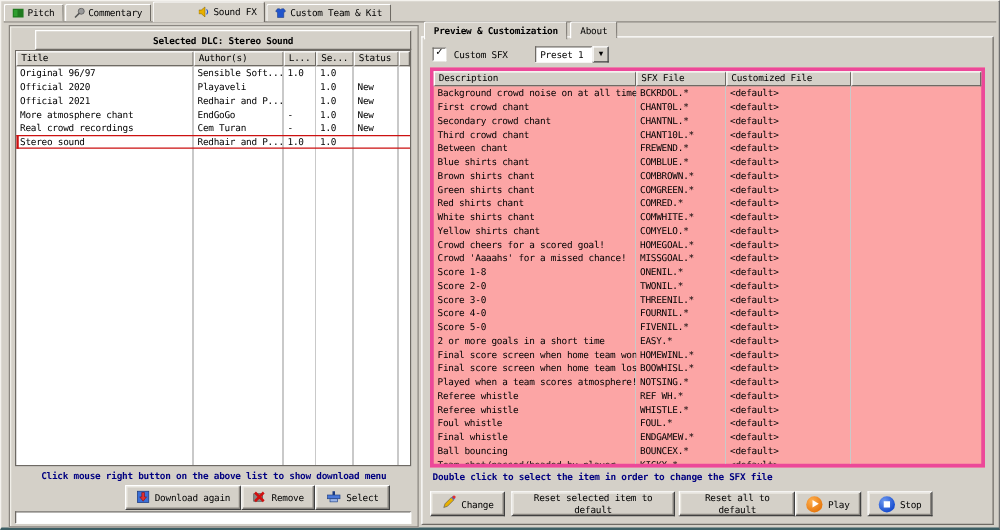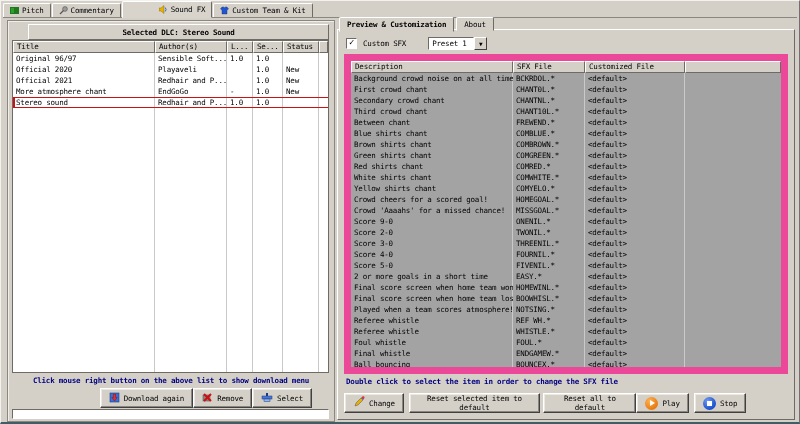--- a/index.html
+++ b/index.html
@@ -63,21 +63,21 @@
     border:1px solid;border-color:#ffffff #6e6a64 #6e6a64 #ffffff;background:#d4d0c8;}
   .controls{position:absolute;left:8px;top:6px;height:14px;display:flex;align-items:center;gap:6px;}
   .chk{width:9px;height:9px;background:#fff;border:1px solid;border-color:#6e6a64 #ffffff #ffffff #6e6a64;
     display:inline-flex;align-items:center;justify-content:center;font-size:9px;line-height:9px;}
   .chk .mark{margin-top:-2px;font-weight:bold;}
   .preset{display:flex;align-items:center;height:13px;margin-left:4px;padding-left:12px;}
   .preset .val{width:46px;height:13px;box-sizing:border-box;background:#fff;
     border:1px solid;border-color:#6e6a64 #ffffff #ffffff #6e6a64;padding:1px 3px;overflow:hidden;white-space:nowrap;}
   .preset .arrowbtn{width:13px;height:13px;box-sizing:border-box;display:flex;align-items:center;justify-content:center;
     background:#d4d0c8;border:1px solid;border-color:#ffffff #404040 #404040 #ffffff;font-size:6px;}
-  .rtable{position:absolute;left:6px;top:24px;right:6px;bottom:45px;border:7px solid #ec4899;background:#a3a3a3;}
+  .rtable{position:absolute;left:6px;top:24px;right:6px;bottom:45px;border:3px solid #ec4899;background:#fca5a5;}
   .rthead{display:flex;height:12px;}
   .rh-d{width:162px}.rh-s{width:72px}.rh-c{width:100px}.rh-f{flex:1}
   .rrows{position:absolute;left:0;top:12px;right:0;bottom:0;overflow:hidden;background:
     linear-gradient(to right,transparent 161px,#c9c9c9 161px,#c9c9c9 162px,transparent 162px),
     linear-gradient(to right,transparent 233px,#c9c9c9 233px,#c9c9c9 234px,transparent 234px),
     linear-gradient(to right,transparent 333px,#c9c9c9 333px,#c9c9c9 334px,transparent 334px);}
   .rrow{height:11px;line-height:11px;white-space:nowrap;}
   .rrow span{display:inline-block;overflow:hidden;white-space:nowrap;vertical-align:top;padding:0 3px;box-sizing:border-box;height:11px;}
   .c-d{width:162px}.c-x{width:72px}.c-c{width:100px}
   .rhint{position:absolute;left:8px;bottom:33px;color:#000080;font-weight:bold;}
@@ -140,20 +140,21 @@
       <span class="hcell lh-l">L...</span>
       <span class="hcell lh-s">Se...</span>
       <span class="hcell lh-st">Status</span>
       <span class="hcell lh-f"></span>
     </div>
     <div class="lrows" id="left-rows">
         <div class="lrow"><span class="c-t">Original 96/97</span><span class="c-a">Sensible Soft...</span><span class="c-l">1.0</span><span class="c-s">1.0</span><span class="c-st"></span></div>
         <div class="lrow"><span class="c-t">Official 2020</span><span class="c-a">Playaveli</span><span class="c-l"></span><span class="c-s">1.0</span><span class="c-st">New</span></div>
         <div class="lrow"><span class="c-t">Official 2021</span><span class="c-a">Redhair and P...</span><span class="c-l"></span><span class="c-s">1.0</span><span class="c-st">New</span></div>
         <div class="lrow"><span class="c-t">More atmosphere chant</span><span class="c-a">EndGoGo</span><span class="c-l">-</span><span class="c-s">1.0</span><span class="c-st">New</span></div>
+        <div class="lrow"><span class="c-t">Real crowd recordings</span><span class="c-a">Cem Turan</span><span class="c-l">-</span><span class="c-s">1.0</span><span class="c-st">New</span></div>
         <div class="lrow sel"><span class="c-t">Stereo sound</span><span class="c-a">Redhair and P...</span><span class="c-l">1.0</span><span class="c-s">1.0</span><span class="c-st"></span></div>
       </div>
   </div>
 
   <div class="lhint">Click mouse right button on the above list to show download menu</div>
 
   <div class="lbtns">
     <button class="btn">
       <span>
         <svg width="11" height="11">
@@ -223,21 +224,21 @@
           <div class="rrow"><span class="c-d">Third crowd chant</span><span class="c-x">CHANT10L.*</span><span class="c-c">&lt;default&gt;</span></div>
           <div class="rrow"><span class="c-d">Between chant</span><span class="c-x">FREWEND.*</span><span class="c-c">&lt;default&gt;</span></div>
           <div class="rrow"><span class="c-d">Blue shirts chant</span><span class="c-x">COMBLUE.*</span><span class="c-c">&lt;default&gt;</span></div>
           <div class="rrow"><span class="c-d">Brown shirts chant</span><span class="c-x">COMBROWN.*</span><span class="c-c">&lt;default&gt;</span></div>
           <div class="rrow"><span class="c-d">Green shirts chant</span><span class="c-x">COMGREEN.*</span><span class="c-c">&lt;default&gt;</span></div>
           <div class="rrow"><span class="c-d">Red shirts chant</span><span class="c-x">COMRED.*</span><span class="c-c">&lt;default&gt;</span></div>
           <div class="rrow"><span class="c-d">White shirts chant</span><span class="c-x">COMWHITE.*</span><span class="c-c">&lt;default&gt;</span></div>
           <div class="rrow"><span class="c-d">Yellow shirts chant</span><span class="c-x">COMYELO.*</span><span class="c-c">&lt;default&gt;</span></div>
           <div class="rrow"><span class="c-d">Crowd cheers for a scored goal!</span><span class="c-x">HOMEGOAL.*</span><span class="c-c">&lt;default&gt;</span></div>
           <div class="rrow"><span class="c-d">Crowd 'Aaaahs' for a missed chance!</span><span class="c-x">MISSGOAL.*</span><span class="c-c">&lt;default&gt;</span></div>
-          <div class="rrow"><span class="c-d">Score 9-0</span><span class="c-x">ONENIL.*</span><span class="c-c">&lt;default&gt;</span></div>
+          <div class="rrow"><span class="c-d">Score 1-8</span><span class="c-x">ONENIL.*</span><span class="c-c">&lt;default&gt;</span></div>
           <div class="rrow"><span class="c-d">Score 2-0</span><span class="c-x">TWONIL.*</span><span class="c-c">&lt;default&gt;</span></div>
           <div class="rrow"><span class="c-d">Score 3-0</span><span class="c-x">THREENIL.*</span><span class="c-c">&lt;default&gt;</span></div>
           <div class="rrow"><span class="c-d">Score 4-0</span><span class="c-x">FOURNIL.*</span><span class="c-c">&lt;default&gt;</span></div>
           <div class="rrow"><span class="c-d">Score 5-0</span><span class="c-x">FIVENIL.*</span><span class="c-c">&lt;default&gt;</span></div>
           <div class="rrow"><span class="c-d">2 or more goals in a short time</span><span class="c-x">EASY.*</span><span class="c-c">&lt;default&gt;</span></div>
           <div class="rrow"><span class="c-d">Final score screen when home team won</span><span class="c-x">HOMEWINL.*</span><span class="c-c">&lt;default&gt;</span></div>
           <div class="rrow"><span class="c-d">Final score screen when home team lost</span><span class="c-x">BOOWHISL.*</span><span class="c-c">&lt;default&gt;</span></div>
           <div class="rrow"><span class="c-d">Played when a team scores atmosphere!</span><span class="c-x">NOTSING.*</span><span class="c-c">&lt;default&gt;</span></div>
           <div class="rrow"><span class="c-d">Referee whistle</span><span class="c-x">REF WH.*</span><span class="c-c">&lt;default&gt;</span></div>
           <div class="rrow"><span class="c-d">Referee whistle</span><span class="c-x">WHISTLE.*</span><span class="c-c">&lt;default&gt;</span></div>

